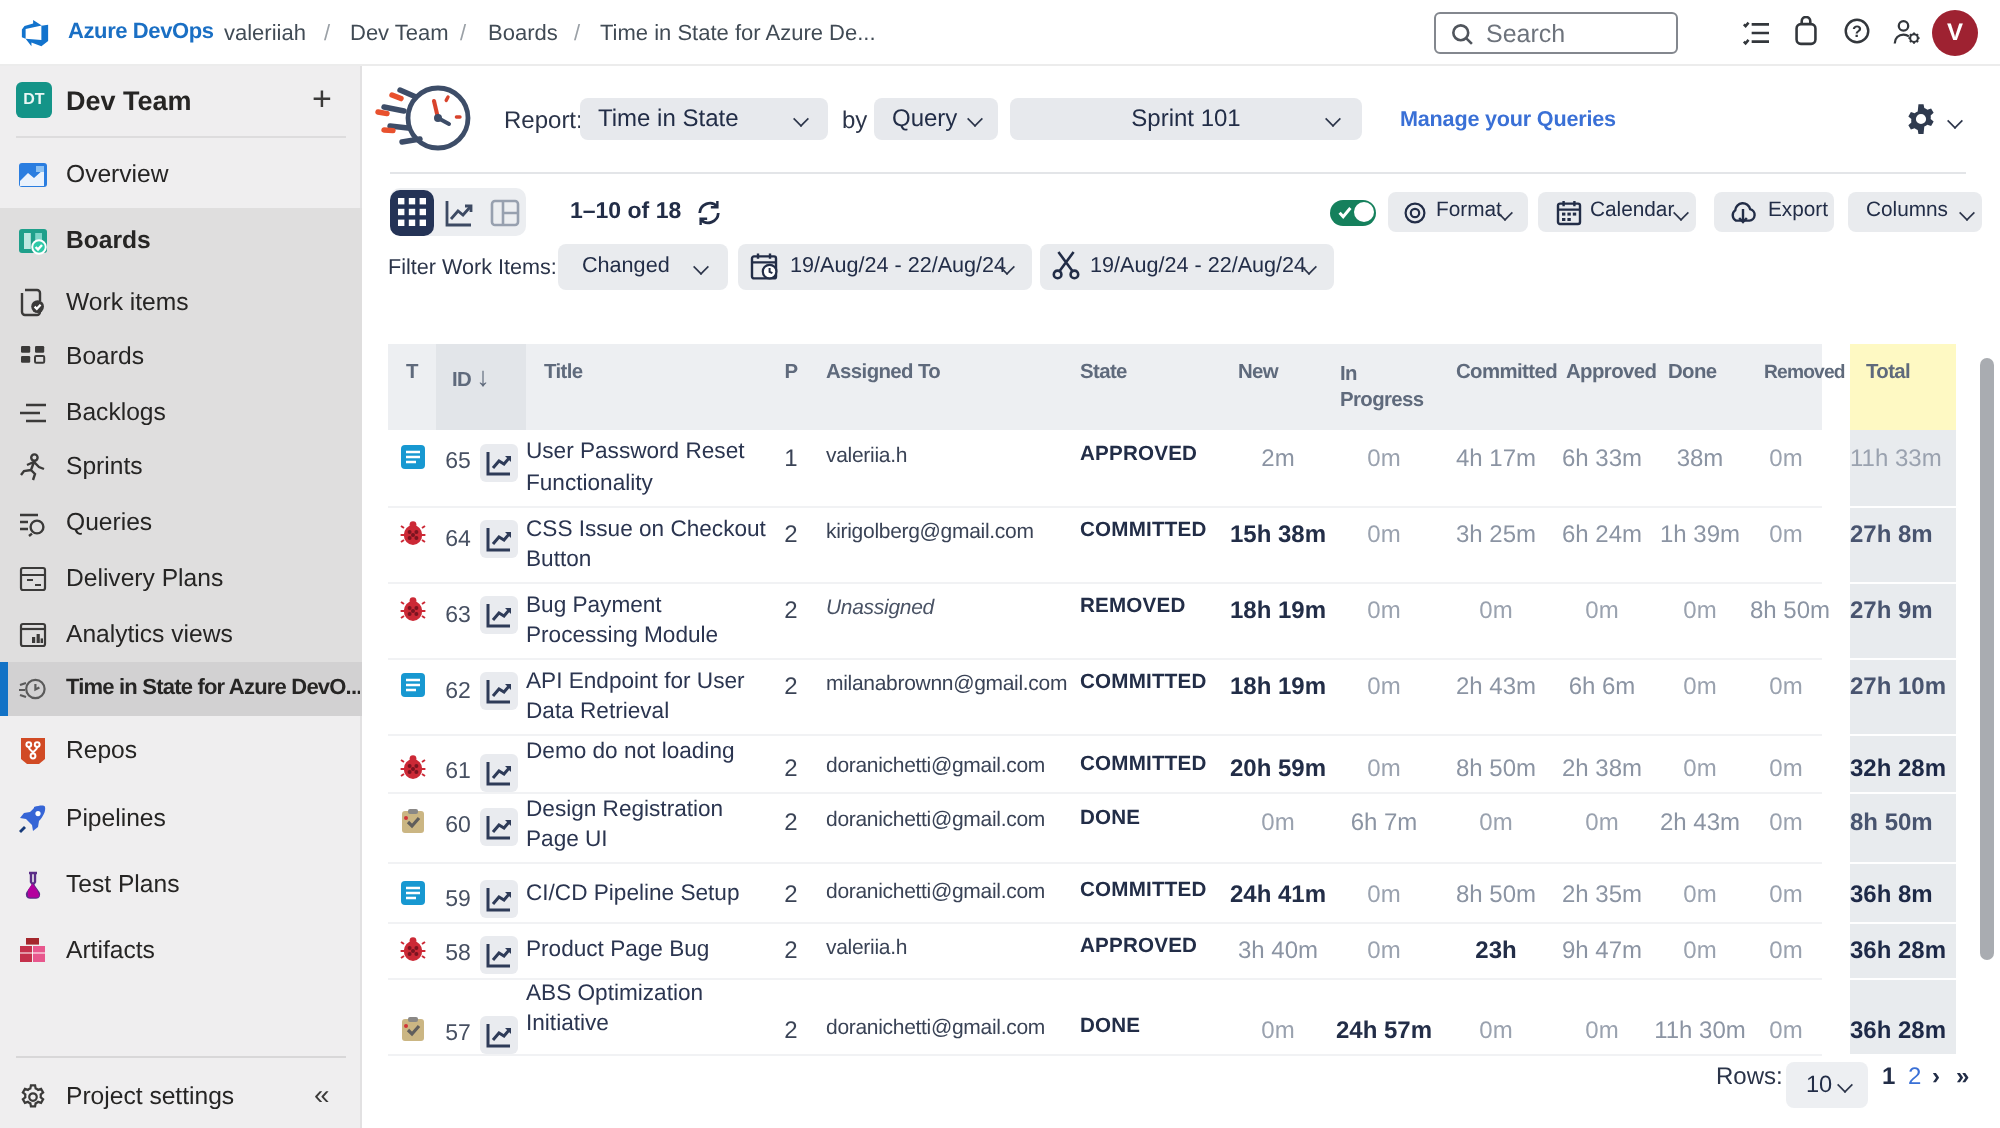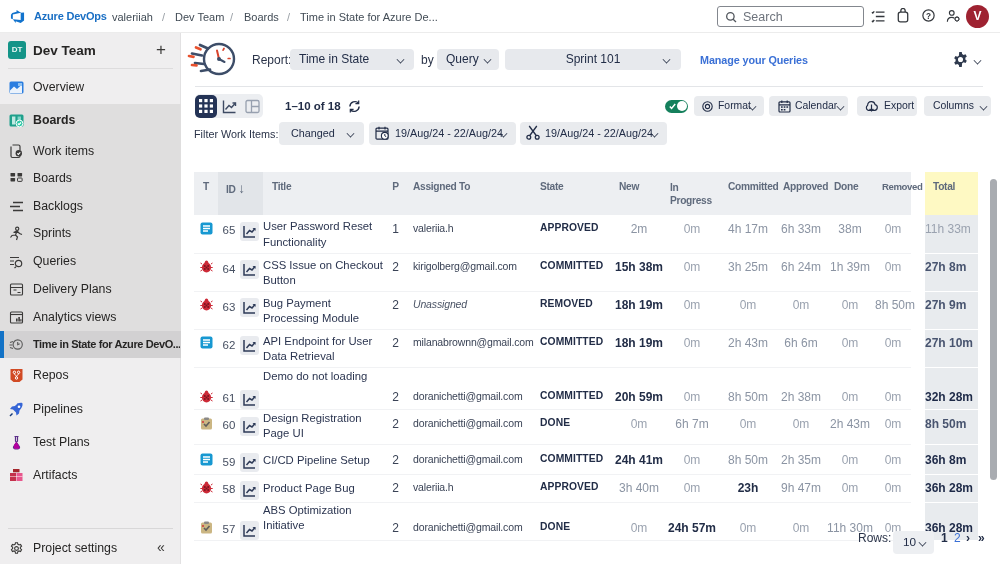--- a/index.html
+++ b/index.html
@@ -4,21 +4,21 @@
 <style>
 *{margin:0;padding:0;box-sizing:border-box}
 html,body{width:1000px;height:564px;overflow:hidden}
 body{position:relative;font-family:"Liberation Sans",sans-serif;background:#fff;color:#2b3449}
 .abs{position:absolute}
 
 .topbar{position:absolute;left:0;top:0;width:1000px;height:33px;background:#fff;border-bottom:1px solid #ececec}
 .brand{position:absolute;left:34px;top:10px;font-size:11px;font-weight:bold;color:#1a6fc4;letter-spacing:-.2px}
 .crumb{position:absolute;top:11px;font-size:11px;color:#414b55}
 .slash{color:#9aa0a6}
-.searchbox{position:absolute;left:717px;top:6px;width:147px;height:21px;border:1px solid #83878e;border-radius:3px;background:#fff}
+.searchbox{position:absolute;left:717px;top:6px;width:122px;height:21px;border:1px solid #83878e;border-radius:3px;background:#fff}
 .searchbox span{position:absolute;left:25px;top:3px;font-size:12.5px;color:#6d737c}
 .avatar{position:absolute;left:966px;top:5px;width:23px;height:23px;border-radius:50%;background:#9e2231;color:#fff;font-size:12px;font-weight:bold;text-align:center;line-height:23px}
 
 .sidebar{position:absolute;left:0;top:33px;width:181px;height:531px;background:#efeeef;border-right:1px solid #e2e1e2}
 .sb-group{position:absolute;left:0;top:104px;width:181px;height:254px;background:#dfdede}
 .sb-sel{position:absolute;left:0;top:331px;width:181px;height:27px;background:#d2d1d2}
 .sb-sel-bar{position:absolute;left:0;top:331px;width:4px;height:27px;background:#1272c6}
 .sb-item{position:absolute;left:33px;font-size:12.3px;color:#262524;white-space:nowrap}
 .sb-bold{font-weight:bold}
 .sb-ic{position:absolute;left:9px;width:15px;height:15px}
@@ -36,21 +36,21 @@
 .tbl{position:absolute;left:194px;top:172px}
 table{border-collapse:collapse;table-layout:fixed;width:784px}
 td,th{padding:0;vertical-align:middle;font-weight:normal;white-space:nowrap}
 thead th{height:43px;background:#edeff2;font-size:10.2px;font-weight:bold;color:#5f6a7c;text-align:left;vertical-align:top;padding-top:9px;letter-spacing:-.3px}
 thead th.idc{background:#e2e5e9}
 thead th.sp{background:transparent}
 thead th.totc{background:#fef9c3}
 tbody td{background:#fff;border-bottom:1px solid #f1f2f4;font-size:12px}
 tr.p4>td{vertical-align:top;padding-top:6.5px}
 tr.p4>td.ttl{padding-top:4px}
-tr.p6>td{vertical-align:top;padding-top:22px}
+tr.p6>td{vertical-align:top;padding-top:9px}
 tr.p6>td.ttl{padding-top:1px}
 tr.p55>td{vertical-align:top;padding-top:7px}
 tr.p55>td.ttl{padding-top:1px}
 tr.p95>td{vertical-align:top;padding-top:8.5px}
 tr.p7>td{vertical-align:top;padding-top:6px}
 tr.p5b>td{vertical-align:top;padding-top:18px}
 tr.p5b>td.ttl{padding-top:0px}
 tbody td.sp{background:transparent;border-bottom:none}
 tbody td.totc{background:#e8ebee;border-bottom:1px solid #fff;}
 .num{text-align:center;color:#8b94a3}

